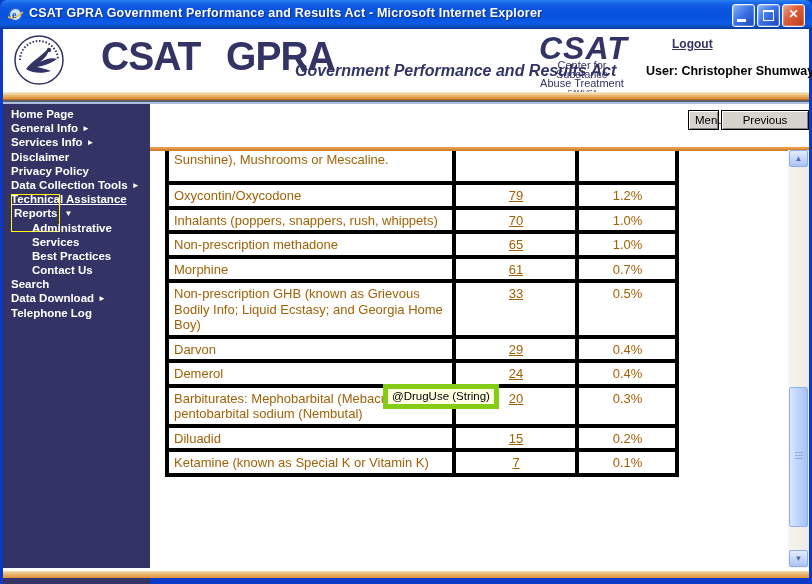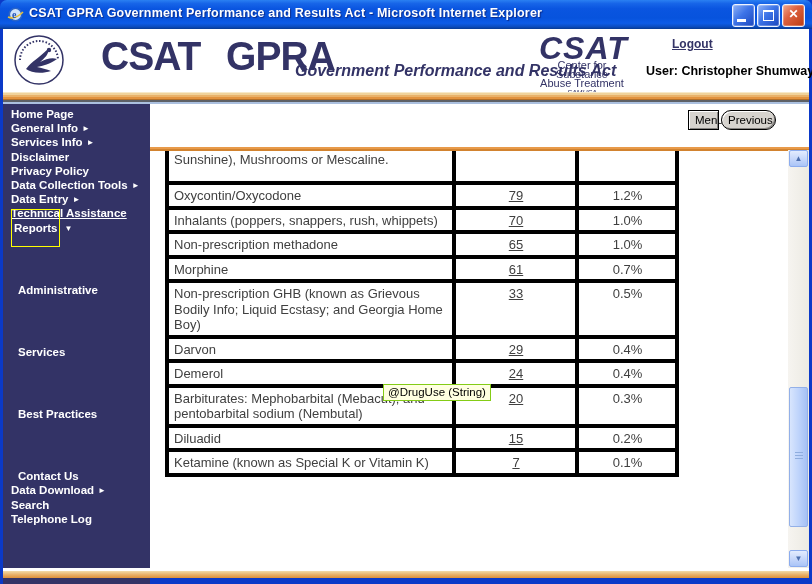--- a/index.html
+++ b/index.html
@@ -36,49 +36,49 @@
 
   
   .stripes{position:absolute;left:3px;top:92px;width:806px;height:12px;
     background:linear-gradient(180deg,#f7e9c9 0 1px,#f0d29b 1px 3px,#e9b26a 3px 5px,#e2933f 5px 7px,#b26f28 7px 8px,#5d6066 8px 9.5px,#abc0df 9.5px 12px);}
 
   
   .main{position:absolute;left:3px;top:104px;width:806px;height:464px;background:#fff;}
   .sidebar{position:absolute;left:0;top:0;width:147px;height:548px;background:var(--navy);padding-top:3px;box-sizing:border-box;}
   .nav-item{padding-left:8px;height:14.2px;line-height:14.2px;color:#fff;font-weight:bold;font-size:11.5px;
     white-space:nowrap;cursor:pointer;}
-  .nav-item.indent{padding-left:15px;margin-top:48px;}
+  .nav-item.indent{padding-left:29px;}
   .nav-label.boxed{border:1px solid var(--highlight_yellow);padding:12px 2px;}
   .nav-label.underlined{text-decoration:underline;}
   .nav-arrow{font-size:8px;margin-left:4px;vertical-align:1px;}
 
   .btn95{position:absolute;top:6px;height:20px;background:#d6d3ce;border:1px solid #000;
     box-shadow:inset 1px 1px 0 #fff,inset -1px -1px 0 #848280;font-family:"Liberation Sans",sans-serif;
     font-size:11.5px;color:#000;padding:0 6px;cursor:pointer;}
   #menu-btn{left:685px;width:31px;}
-  #prev-btn{left:718px;width:55px;border-radius:10px;}
+  #prev-btn{left:718px;width:88px;}
 
   .orange-divider{position:absolute;left:147px;top:43px;width:659px;height:4px;
     background:linear-gradient(180deg,#e89a4a 0 45%,#f4d9a8 45% 60%,#d2832f 60% 100%);}
 
   .scroll-region{position:absolute;left:147px;top:47px;width:638px;height:414px;overflow:hidden;background:#fff;}
   #drug-table{border-collapse:collapse;table-layout:fixed;width:498px;margin-left:15px;
-    font-size:13px;color:#404040;}
+    font-size:13px;color:#a16207;}
   #drug-table td{border:4px solid #000000;vertical-align:top;padding:3px 4px 2px 5px;line-height:15.5px;overflow:hidden;}
   #drug-table td.c1{width:274px;}
   #drug-table td.c2{width:110px;text-align:center;text-decoration:underline;}
   #drug-table td.c3{width:87px;text-align:center;}
   #drug-table tr{height:22px;}
   #drug-table tr:nth-child(1){height:32px;}
   #drug-table tr:nth-child(1) td{border-top:none;padding-top:1px;}
   #drug-table tr:nth-child(6){height:55px;}
   #drug-table tr:nth-child(9){height:37px;}
   #drug-table tr.nowrap td{white-space:nowrap;}
 
-  .tooltip{position:absolute;left:233px;top:233px;background:var(--tooltip_bg);border:1px solid #84cc16;
+  .tooltip{position:absolute;left:233px;top:233px;background:var(--tooltip_bg);border:5px solid #84cc16;
     font-size:11.5px;color:#000;padding:1px 4px 2px 4px;white-space:nowrap;z-index:5;}
 
   
   .scrollbar{position:absolute;left:785px;top:46px;width:21px;height:419px;
     background:linear-gradient(90deg,#f6f4f0,#eceae3);}
   .sb-btn{position:absolute;left:1px;width:19px;height:17px;border-radius:2px;
     background:linear-gradient(180deg,#e3ecfe 0%,#c2d4fa 60%,#aac4f7 100%);
     border:1px solid #8cacee;box-sizing:border-box;text-align:center;cursor:pointer;}
   .sb-btn .ar{color:#4d6fae;font-size:8px;line-height:15px;display:block;}
   #sb-up{top:0;}
@@ -145,29 +145,28 @@
   <div class="stripes"></div>
 
   <div class="main">
     <nav class="sidebar" id="sidebar-nav">
         <div class="nav-item"><span class="nav-label">Home Page</span></div>
         <div class="nav-item"><span class="nav-label">General Info</span><span class="nav-arrow">►</span></div>
         <div class="nav-item"><span class="nav-label">Services Info</span><span class="nav-arrow">►</span></div>
         <div class="nav-item"><span class="nav-label">Disclaimer</span></div>
         <div class="nav-item"><span class="nav-label">Privacy Policy</span></div>
         <div class="nav-item"><span class="nav-label">Data Collection Tools</span><span class="nav-arrow">►</span></div>
-        <div class="nav-item"><span class="nav-label">Data Entry</span><span class="nav-arrow">►</span></div>
         <div class="nav-item"><span class="nav-label underlined">Technical Assistance</span></div>
         <div class="nav-item"><span class="nav-label boxed">Reports</span><span class="nav-arrow">▼</span></div>
         <div class="nav-item indent"><span class="nav-label">Administrative</span></div>
         <div class="nav-item indent"><span class="nav-label">Services</span></div>
         <div class="nav-item indent"><span class="nav-label">Best Practices</span></div>
         <div class="nav-item indent"><span class="nav-label">Contact Us</span></div>
+        <div class="nav-item"><span class="nav-label">Search</span></div>
         <div class="nav-item"><span class="nav-label">Data Download</span><span class="nav-arrow">►</span></div>
-        <div class="nav-item"><span class="nav-label">Search</span></div>
         <div class="nav-item"><span class="nav-label">Telephone Log</span></div>
       </nav>
 
     <button class="btn95" id="menu-btn">Menu</button>
     <button class="btn95" id="prev-btn">Previous</button>
 
     <div class="orange-divider"></div>
 
     <div class="scroll-region">
       <table id="drug-table">

